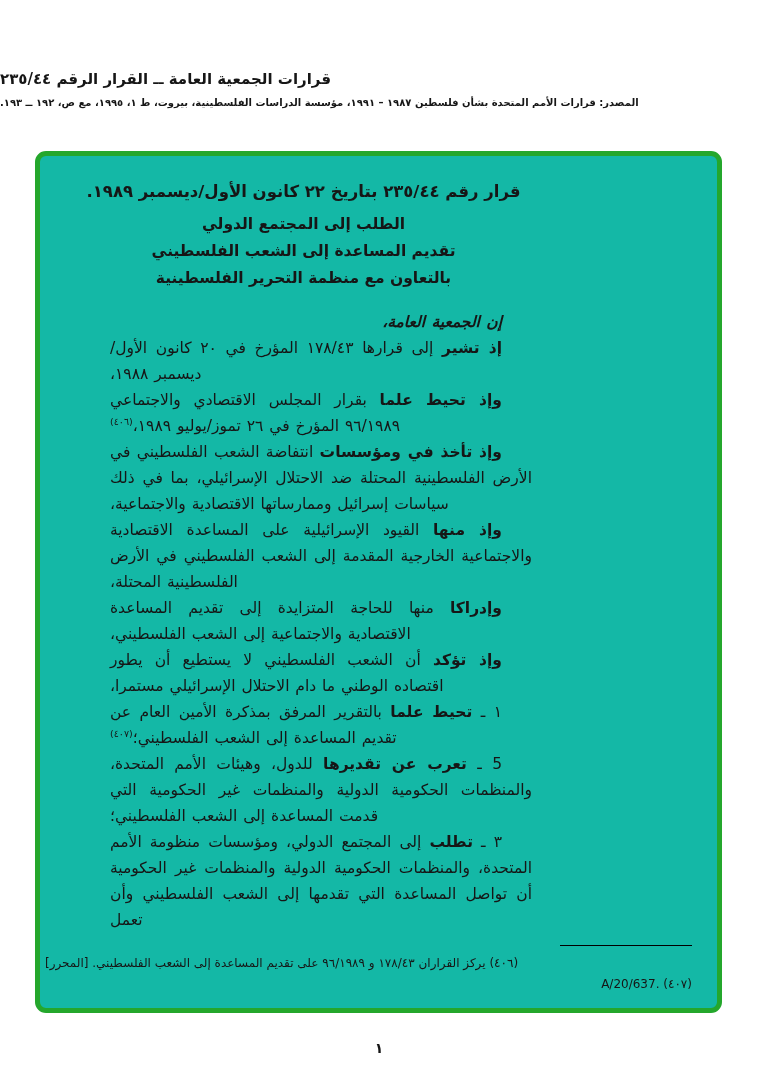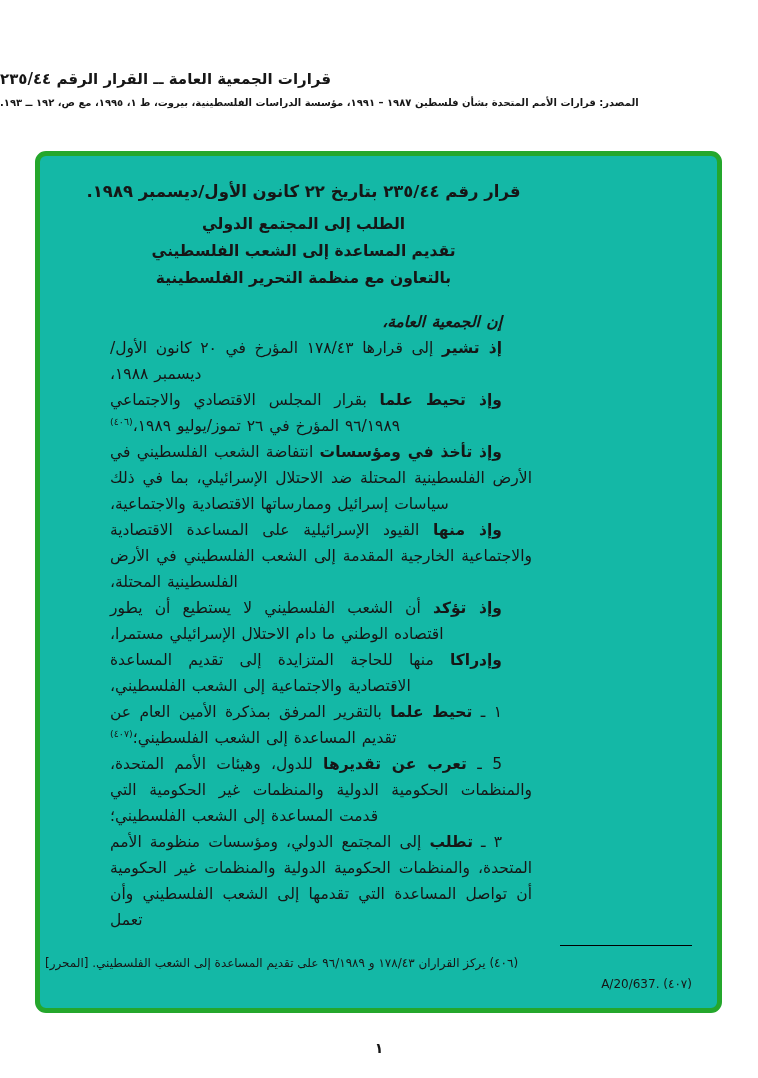--- a/index.html
+++ b/index.html
@@ -73,22 +73,22 @@
           <div>تقديم المساعدة إلى الشعب الفلسطيني</div>
           <div>بالتعاون مع منظمة التحرير الفلسطينية</div>
         </div>
     </div>
     <div class="body-text">
         <p class="opener"><span class="lead">إن الجمعية العامة،</span></p>
         <p><span class="lead">إذ تشير</span> إلى قرارها ١٧٨/٤٣ المؤرخ في ٢٠ كانون الأول/ديسمبر ١٩٨٨،</p>
         <p><span class="lead">وإذ تحيط علما</span> بقرار المجلس الاقتصادي والاجتماعي ٩٦/١٩٨٩ المؤرخ في ٢٦ تموز/يوليو ١٩٨٩،<sup class="fnref">(٤٠٦)</sup></p>
         <p><span class="lead">وإذ تأخذ في ومؤسسات</span> انتفاضة الشعب الفلسطيني في الأرض الفلسطينية المحتلة ضد الاحتلال الإسرائيلي، بما في ذلك سياسات إسرائيل وممارساتها الاقتصادية والاجتماعية،</p>
         <p><span class="lead">وإذ منها</span> القيود الإسرائيلية على المساعدة الاقتصادية والاجتماعية الخارجية المقدمة إلى الشعب الفلسطيني في الأرض الفلسطينية المحتلة،</p>
+        <p><span class="lead">وإدراكا</span> منها للحاجة المتزايدة إلى تقديم المساعدة الاقتصادية والاجتماعية إلى الشعب الفلسطيني،</p>
         <p><span class="lead">وإذ تؤكد</span> أن الشعب الفلسطيني لا يستطيع أن يطور اقتصاده الوطني ما دام الاحتلال الإسرائيلي مستمرا،</p>
-        <p><span class="lead">وإدراكا</span> منها للحاجة المتزايدة إلى تقديم المساعدة الاقتصادية والاجتماعية إلى الشعب الفلسطيني،</p>
         <p><span class="num">١ ـ </span><span class="lead">تحيط علما</span> بالتقرير المرفق بمذكرة الأمين العام عن تقديم المساعدة إلى الشعب الفلسطيني؛<sup class="fnref">(٤٠٧)</sup></p>
         <p><span class="num">5 ـ </span><span class="lead">تعرب عن تقديرها</span> للدول، وهيئات الأمم المتحدة، والمنظمات الحكومية الدولية والمنظمات غير الحكومية التي قدمت المساعدة إلى الشعب الفلسطيني؛</p>
         <p><span class="num">٣ ـ </span><span class="lead">تطلب</span> إلى المجتمع الدولي، ومؤسسات منظومة الأمم المتحدة، والمنظمات الحكومية الدولية والمنظمات غير الحكومية أن تواصل المساعدة التي تقدمها إلى الشعب الفلسطيني وأن تعمل</p>
       </div>
     <div class="footnotes">
       <div class="fn-sep"></div>
       <div>
           <p><span class="fn-marker">(٤٠٦)</span> يركز القراران ١٧٨/٤٣ و ٩٦/١٩٨٩ على تقديم المساعدة إلى الشعب الفلسطيني. [المحرر]</p>
           <p class="fn-short"><span class="fn-marker">(٤٠٧)</span> <span dir="ltr">A/20/637.</span></p>
         </div>

